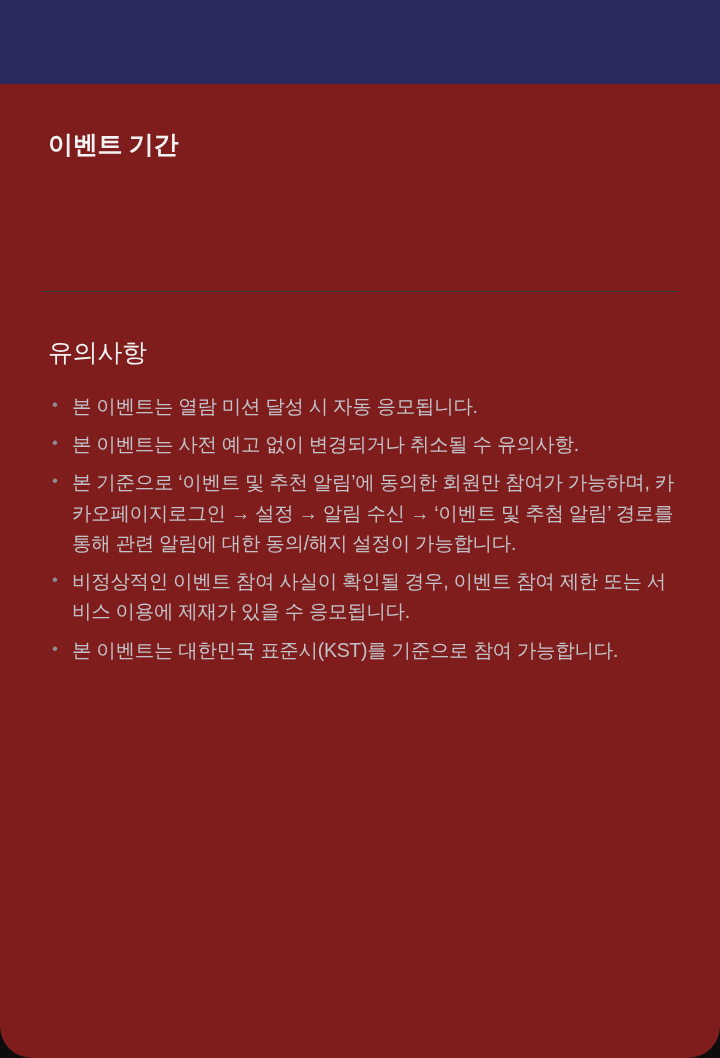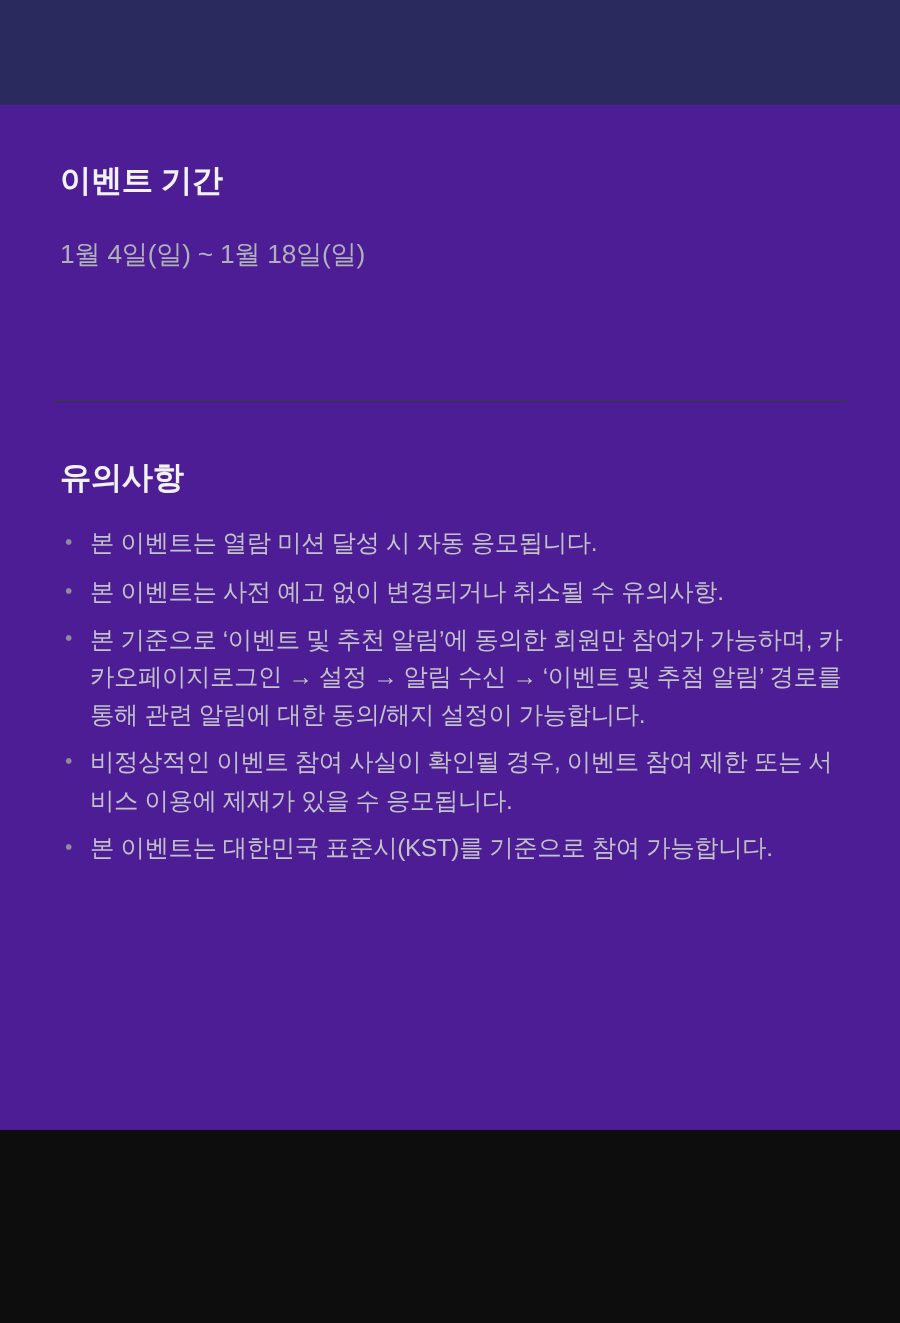--- a/index.html
+++ b/index.html
@@ -10,23 +10,24 @@
     width: 720px;
     height: 1058px;
     background: #0d0d0d;
     font-family: "Liberation Sans", sans-serif;
     -webkit-font-smoothing: antialiased;
     overflow: hidden;
   }
   .screen {
     position: relative;
     width: 720px;
-    height: 904px;
-    background: #4c1d95;
+    height: 1058px;
+    background: #7f1d1d;
     box-sizing: border-box;
+    border-radius: 32px;
   }
   .hero-banner {
     width: 720px;
     height: 84px;
     background: #2a2a5e;
   }
   .content {
     padding: 0 42px;
     box-sizing: border-box;
   }
@@ -50,21 +51,21 @@
   .divider {
     height: 1px;
     background: #3a3a42;
     margin: 58px 0 0 0;
   }
   .notice-block {
     padding-top: 44px;
   }
   .notice-title {
     font-size: 25px;
-    font-weight: bold;
+    font-weight: normal;
     color: #f2f2f2;
     letter-spacing: -0.3px;
     margin: 0 0 22px 6px;
   }
   .notice-list {
     list-style: none;
     margin: 0;
     padding: 0;
   }
   .notice-item {
@@ -92,21 +93,20 @@
 <body>
 
 <div class="screen">
 
   <div class="hero-banner"></div>
 
   <div class="content">
 
     <div class="section-block">
       <h2 class="section-title">이벤트 기간</h2>
-      <p class="section-value">1월 4일(일) ~ 1월 18일(일)</p>
     </div>
 
     <div class="section-block">
     </div>
 
     <div class="divider"></div>
 
     <div class="notice-block">
       <h2 class="notice-title">유의사항</h2>
       <ul class="notice-list">

